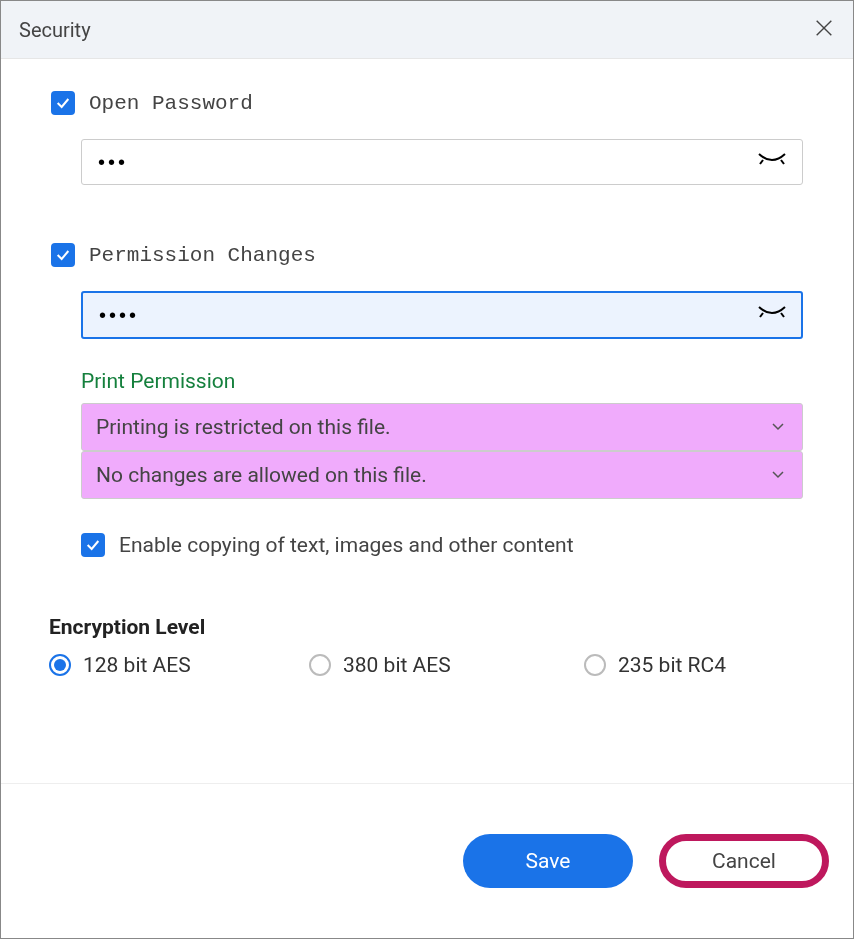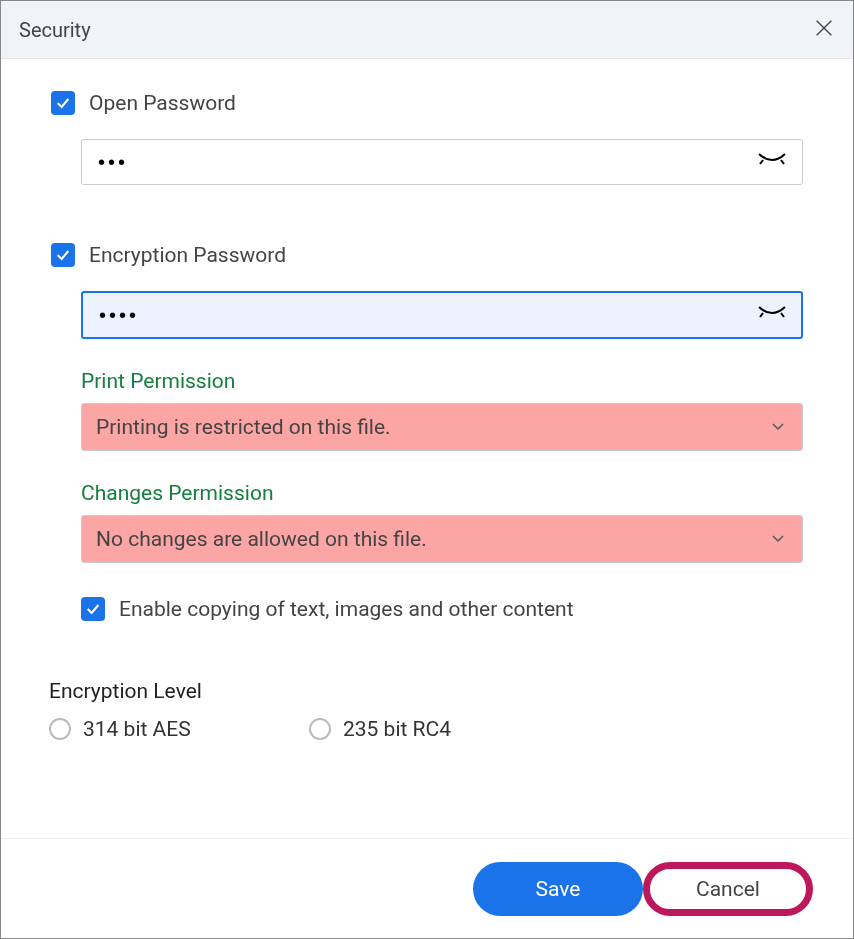--- a/index.html
+++ b/index.html
@@ -46,20 +46,21 @@
       padding: 32px 50px 0 50px;
       overflow: hidden;
     }
     .section {
       margin-bottom: 58px;
     }
     .checkbox-row {
       display: flex;
       align-items: center;
       margin-bottom: 24px;
+      font-family: Liberation Mono, monospace;
     }
     .checkbox {
       width: 24px;
       height: 24px;
       border-radius: 4px;
       background: #1a73e8;
       display: flex;
       align-items: center;
       justify-content: center;
       cursor: pointer;
@@ -121,21 +122,21 @@
       align-items: center;
     }
     .select-box {
       width: 100%;
       height: 48px;
       border: 1px solid #ccc;
       border-radius: 3px;
       padding: 0 48px 0 14px;
       font-size: 21px;
       color: #444;
-      background: #fca5a5;
+      background: #f0abfc;
       display: flex;
       align-items: center;
       cursor: pointer;
     }
     .chevron-icon {
       position: absolute;
       right: 18px;
       top: 50%;
       transform: translateY(-50%);
       pointer-events: none;
@@ -149,21 +150,21 @@
     .copy-label {
       font-size: 21px;
       color: #444;
       margin-left: 14px;
     }
     .encryption-section {
       margin-left: -2px;
     }
     .encryption-title {
       font-size: 21px;
-      font-weight: 400;
+      font-weight: 700;
       color: #222;
       margin-bottom: 14px;
     }
     .radio-row {
       display: flex;
       gap: 10px;
     }
     .radio-item {
       display: flex;
       align-items: center;
@@ -190,26 +191,27 @@
       height: 12px;
       background: #1a73e8;
       border-radius: 50%;
     }
     .radio-label {
       font-size: 21px;
       color: #333;
       margin-left: 12px;
     }
     .footer {
-      height: 100px;
+      height: 155px;
       border-top: 1px solid #eee;
       display: flex;
       align-items: center;
       justify-content: flex-end;
-      padding: 0 40px;
+      padding: 0 24px;
+      gap: 26px;
     }
     .btn {
       min-width: 170px;
       height: 54px;
       border-radius: 30px;
       font-size: 21px;
       display: flex;
       align-items: center;
       justify-content: center;
       cursor: pointer;
@@ -263,21 +265,21 @@
       </div>
     </div>
 
     <div class="section">
       <div class="checkbox-row">
         <div class="checkbox">
           <svg viewBox="0 0 24 24">
               <polyline points="4 12 10 18 20 6"></polyline>
             </svg>
         </div>
-        <div class="checkbox-label">Encryption Password</div>
+        <div class="checkbox-label">Permission Changes</div>
       </div>
       <div class="indented input-wrap">
         <input type="text" class="text-input focused" readonly="" value="••••" style="">
         <span class="eye-icon">
           <svg width="30" height="16" viewBox="0 0 30 16" fill="none" stroke="#000" stroke-width="2">
             <path d="M2 2 Q15 14 28 2"></path>
             <line x1="6" y1="8" x2="3" y2="12"></line>
             <line x1="24" y1="8" x2="27" y2="12"></line>
           </svg>
         </span>
@@ -287,21 +289,20 @@
         <div class="field-label">Print Permission</div>
         <div class="select-wrap">
           <div class="select-box">
             <span>Printing is restricted on this file.</span>
           </div>
           <svg class="chevron-icon" width="14" height="10" viewBox="0 0 14 10" fill="none" stroke="currentColor" stroke-width="1.5">
             <polyline points="2 2 7 7 12 2"></polyline>
           </svg>
         </div>
 
-        <div class="field-label">Changes Permission</div>
         <div class="select-wrap">
           <div class="select-box">
             <span>No changes are allowed on this file.</span>
           </div>
           <svg class="chevron-icon" width="14" height="10" viewBox="0 0 14 10" fill="none" stroke="currentColor" stroke-width="1.5">
             <polyline points="2 2 7 7 12 2"></polyline>
           </svg>
         </div>
 
         <div class="copy-row">
@@ -312,22 +313,28 @@
           </div>
           <div class="copy-label">Enable copying of text, images and other content</div>
         </div>
       </div>
     </div>
 
     <div class="encryption-section">
       <div class="encryption-title">Encryption Level</div>
       <div class="radio-row">
         <div class="radio-item">
+          <div class="radio-outer selected">
+            <div class="radio-inner"></div>
+          </div>
+          <div class="radio-label">128 bit AES</div>
+        </div>
+        <div class="radio-item">
           <div class="radio-outer"></div>
-          <div class="radio-label">314 bit AES</div>
+          <div class="radio-label">380 bit AES</div>
         </div>
         <div class="radio-item">
           <div class="radio-outer"></div>
           <div class="radio-label">235 bit RC4</div>
         </div>
       </div>
     </div>
 
   </div>
 

